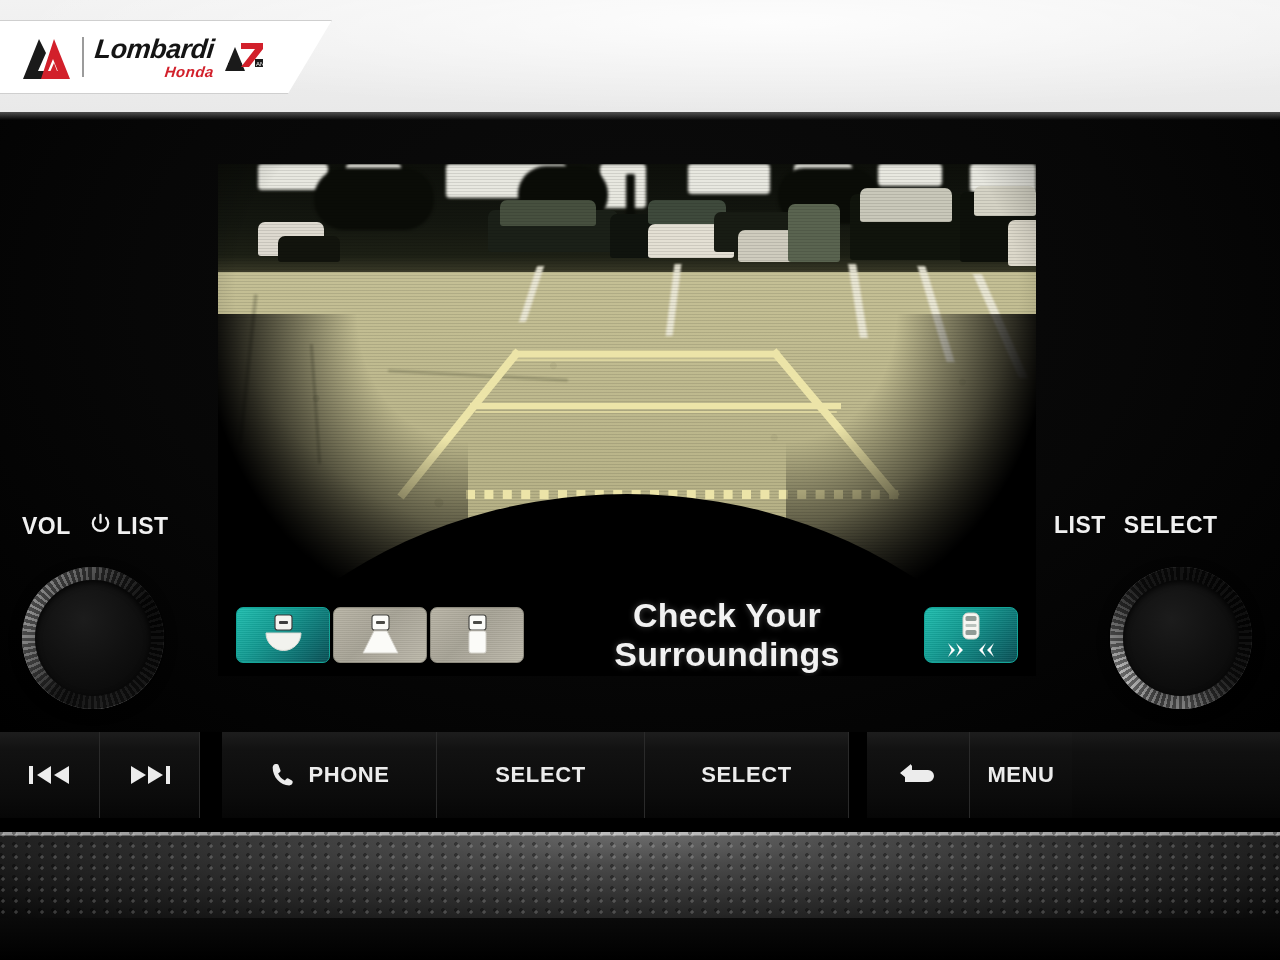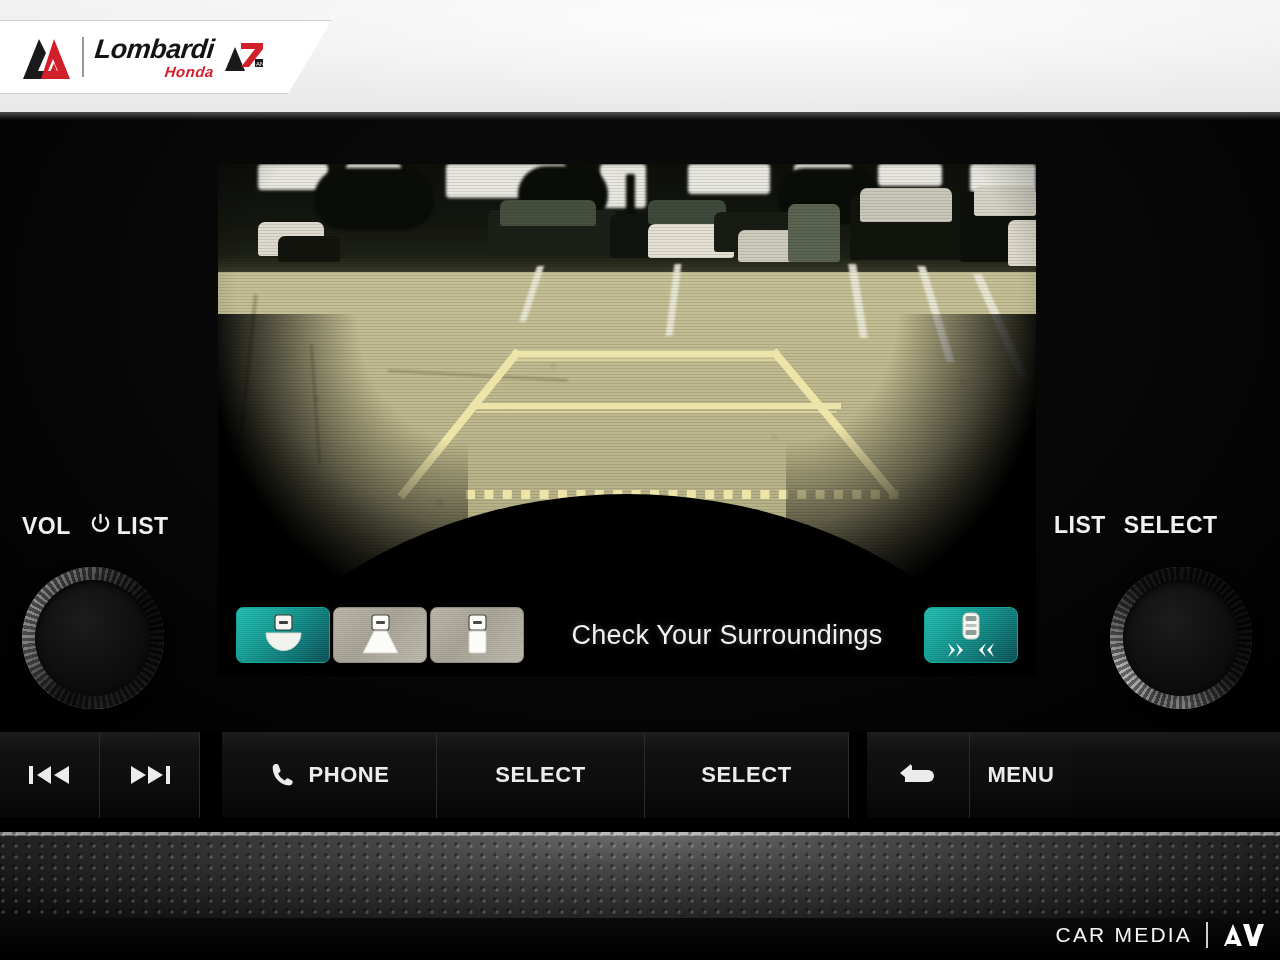--- a/index.html
+++ b/index.html
@@ -162,21 +162,21 @@
     background: linear-gradient(135deg,#1fbfb0 0%, #139c93 38%, #0c6f70 75%, #0a4f55 100%);
     border: 1px solid #14a598;
   }
   .vm::after {
     content:""; position:absolute; inset:0;
     background: repeating-linear-gradient(0deg, rgba(255,255,255,.05) 0 1px, rgba(0,0,0,.05) 1px 2px);
   }
 
   .surround-text {
     flex: 1; text-align: center;
-    color: #f2f2f2; font-size: 27px; font-weight: 400;
+    color: #f2f2f2; font-size: 34px; font-weight: 700;
     letter-spacing: .2px; text-shadow: 0 0 6px rgba(255,255,255,.25);
     margin-left: 6px;
   }
   .guide-toggle {
     width: 94px; height: 56px; border-radius: 8px; margin-right: 18px;
     background: linear-gradient(135deg,#1fbfb0 0%, #139c93 38%, #0c6f70 75%, #0a4f55 100%);
     border: 1px solid #14a598;
     display: flex; flex-direction: column; align-items: center; justify-content: center;
     position: relative; overflow: hidden;
   }
@@ -548,26 +548,15 @@
       <div class="btn" style="width: 102px;">
         <span>MENU</span>
       </div>
     </div>
 
   <div class="dash">
     <div class="dash-grain"></div>
     <div class="dash-vent"></div>
 
 
-    <div class="watermark">
-      <span>CAR MEDIA</span>
-      <span class="wm-div"></span>
-      <span class="wm-mark">
-        <svg width="44" height="26" viewBox="0 0 44 26">
-          <polygon points="2,24 11,2 20,24 15,24 11,12 9,18 14,18 15,22 5,22 4,24" fill="#ffffff"></polygon>
-          <polygon points="21,2 27,2 31,16 36,2 42,2 34,24 28,24" fill="#ffffff"></polygon>
-          <rect x="37" y="2" width="3" height="22" transform="skewX(-12)" fill="#ffffff"></rect>
-        </svg>
-      </span>
-    </div>
   </div>
 
 </div>
 
 </body></html>

